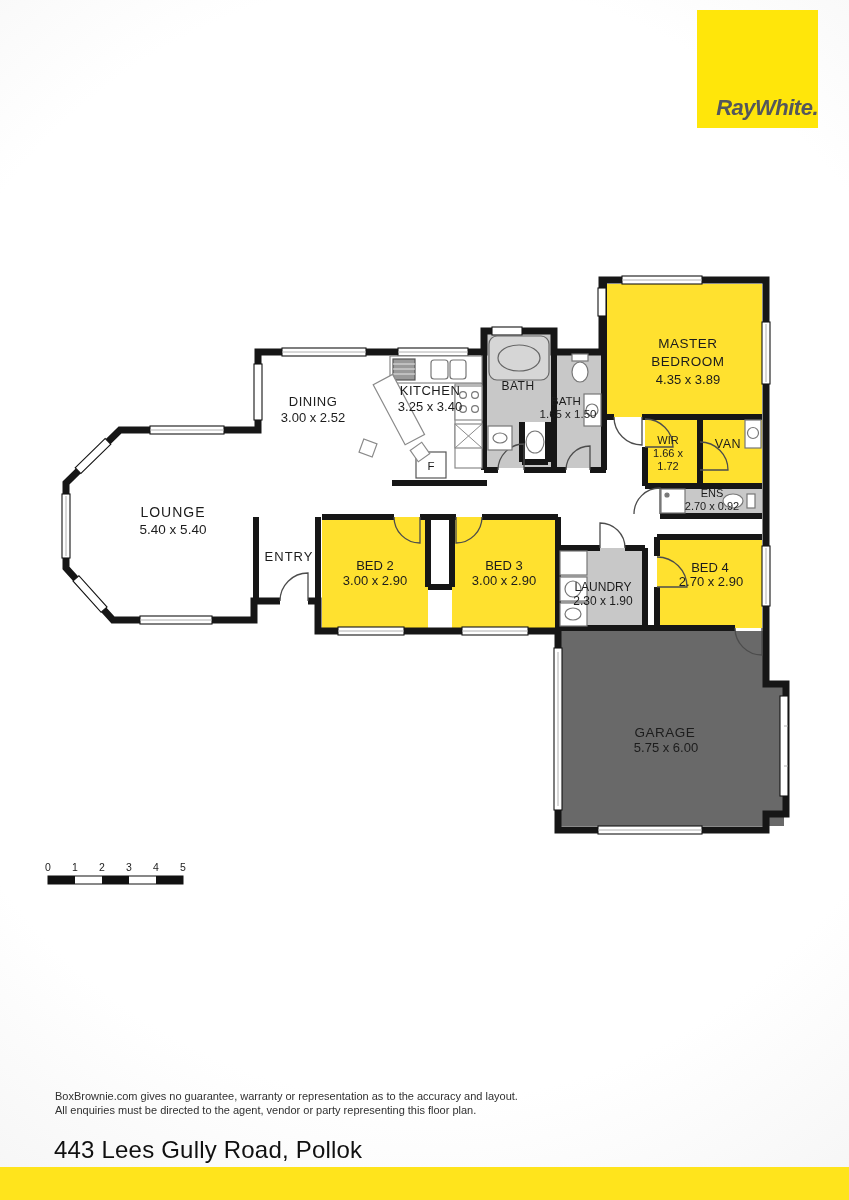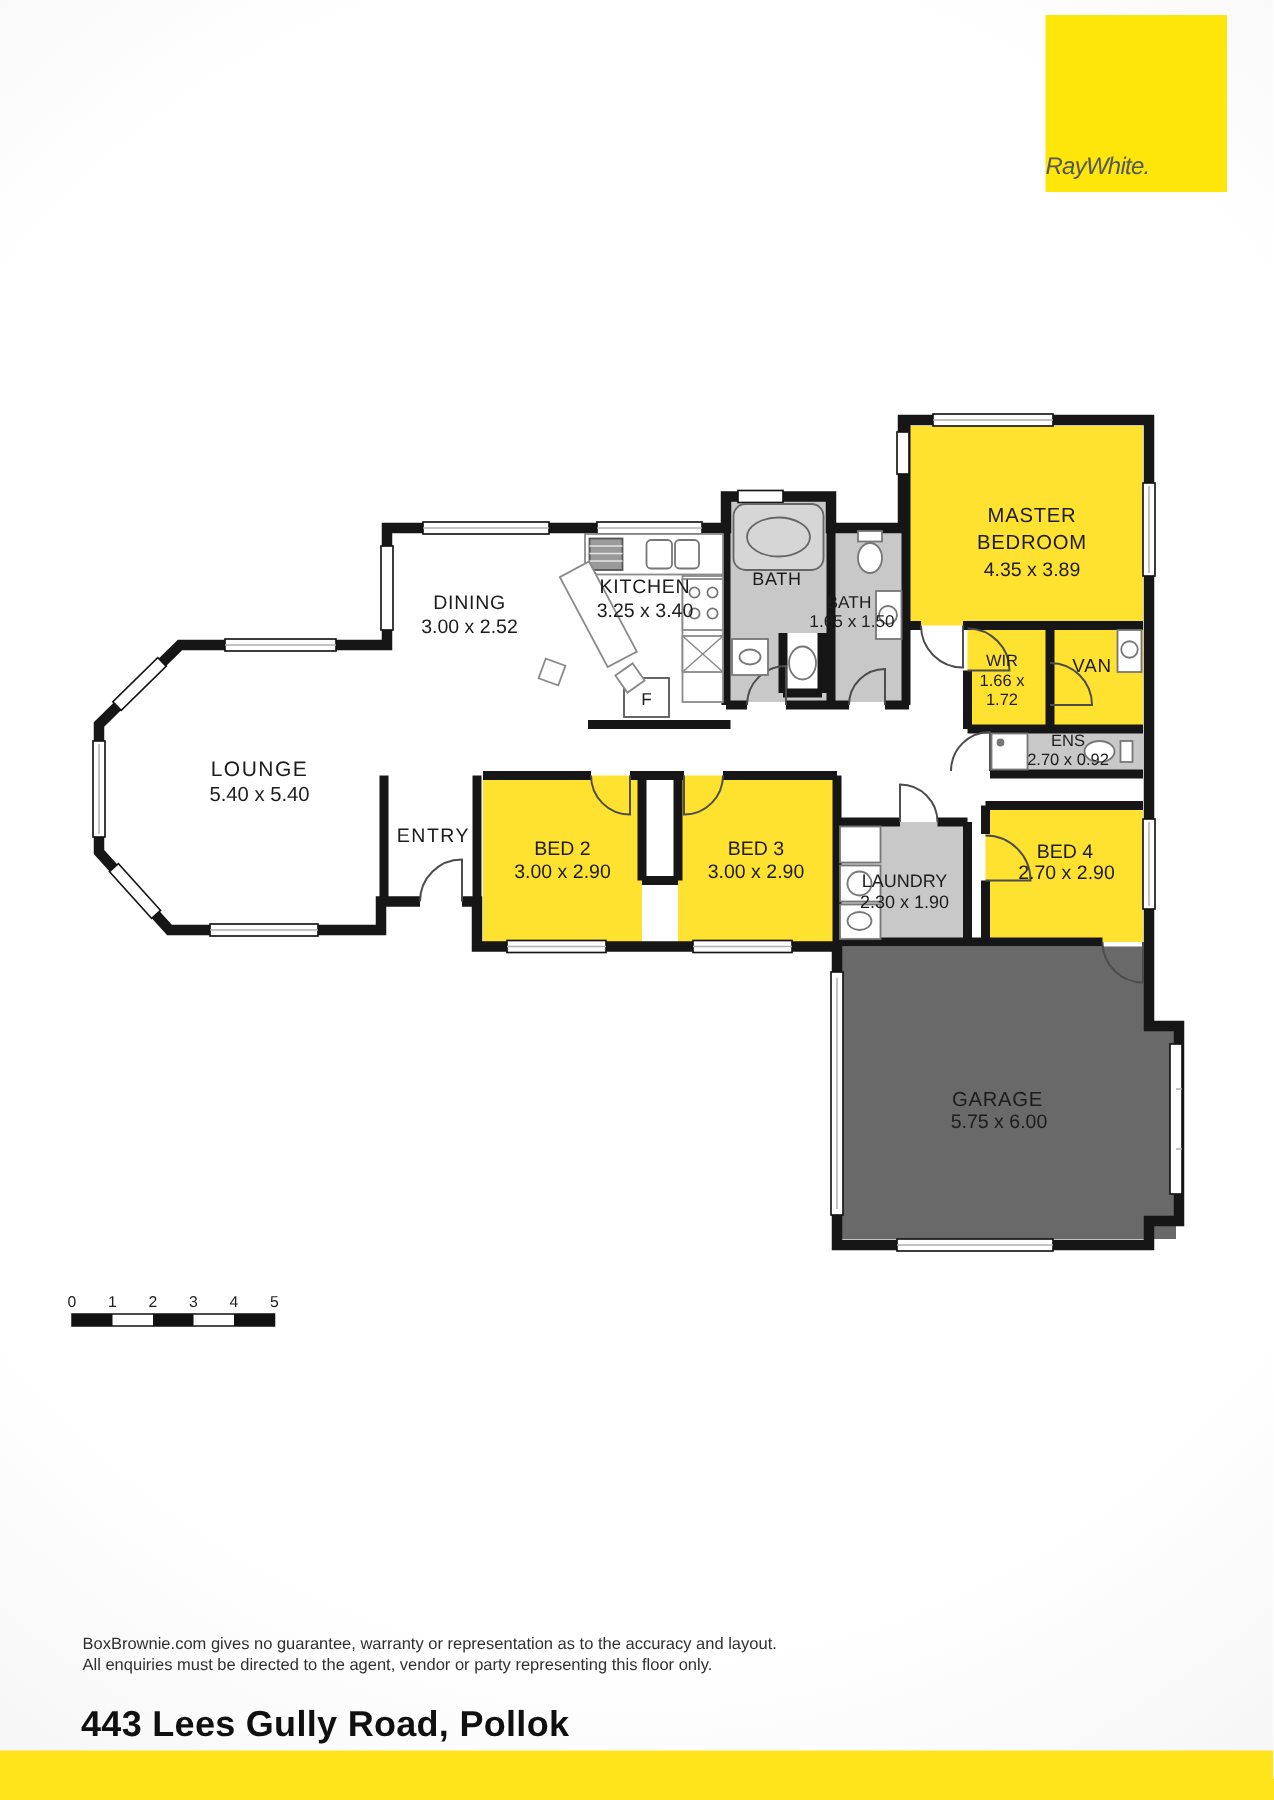--- a/index.html
+++ b/index.html
@@ -6,33 +6,33 @@
   .page{
     position:relative;width:849px;height:1200px;overflow:hidden;
     background:radial-gradient(115% 85% at 50% 45%, #ffffff 55%, #ececec 100%);
     font-family:"Liberation Sans", sans-serif;
   }
   .logo{
     position:absolute;left:697px;top:10px;width:121px;height:118px;
     background:#FFE60A;
   }
   .logo .brand{
-    position:absolute;left:0;right:0;bottom:7px;text-align:left;
-    font-style:italic;font-weight:400;font-size:16px;letter-spacing:-0.5px;
+    position:absolute;left:0;right:0;bottom:7px;text-align:right;
+    font-style:italic;font-weight:700;font-size:22px;letter-spacing:-0.5px;
     color:#54575C;
   }
   .plan-svg{position:absolute;left:0;top:0;}
   .plan-svg text{font-family:"Liberation Sans", sans-serif;fill:#1c1c1c;}
   .disclaimer{
     position:absolute;left:55px;top:1089px;width:600px;
     font-size:11px;line-height:1.3;color:#303030;
   }
   .address{
     position:absolute;left:54px;top:1136px;
-    font-size:24px;font-weight:700;color:#101010;letter-spacing:0.2px;
+    font-size:24px;font-weight:400;color:#101010;letter-spacing:0.2px;
   }
   .footer-bar{
     position:absolute;left:0;right:0;bottom:0;height:33px;background:#FFE41C;
   }
 </style>
 </head>
 <body>
 
 <div class="page">
 
@@ -208,19 +208,19 @@
       </g>
       <rect x="48" y="876" width="135" height="8" fill="#ffffff" stroke="#111" stroke-width="1"></rect>
       <rect x="48" y="876" width="27" height="8" fill="#111"></rect>
       <rect x="102" y="876" width="27" height="8" fill="#111"></rect>
       <rect x="156" y="876" width="27" height="8" fill="#111"></rect>
     </g>
   </svg>
 
   <div class="disclaimer">
     <div>BoxBrownie.com gives no guarantee, warranty or representation as to the accuracy and layout.</div>
-    <div>All enquiries must be directed to the agent, vendor or party representing this floor only.</div>
+    <div>All enquiries must be directed to the agent, vendor or party representing this floor plan.</div>
   </div>
 
   <div class="address">443 Lees Gully Road, Pollok</div>
 
   <div class="footer-bar"></div>
 </div>
 
 </body></html>

